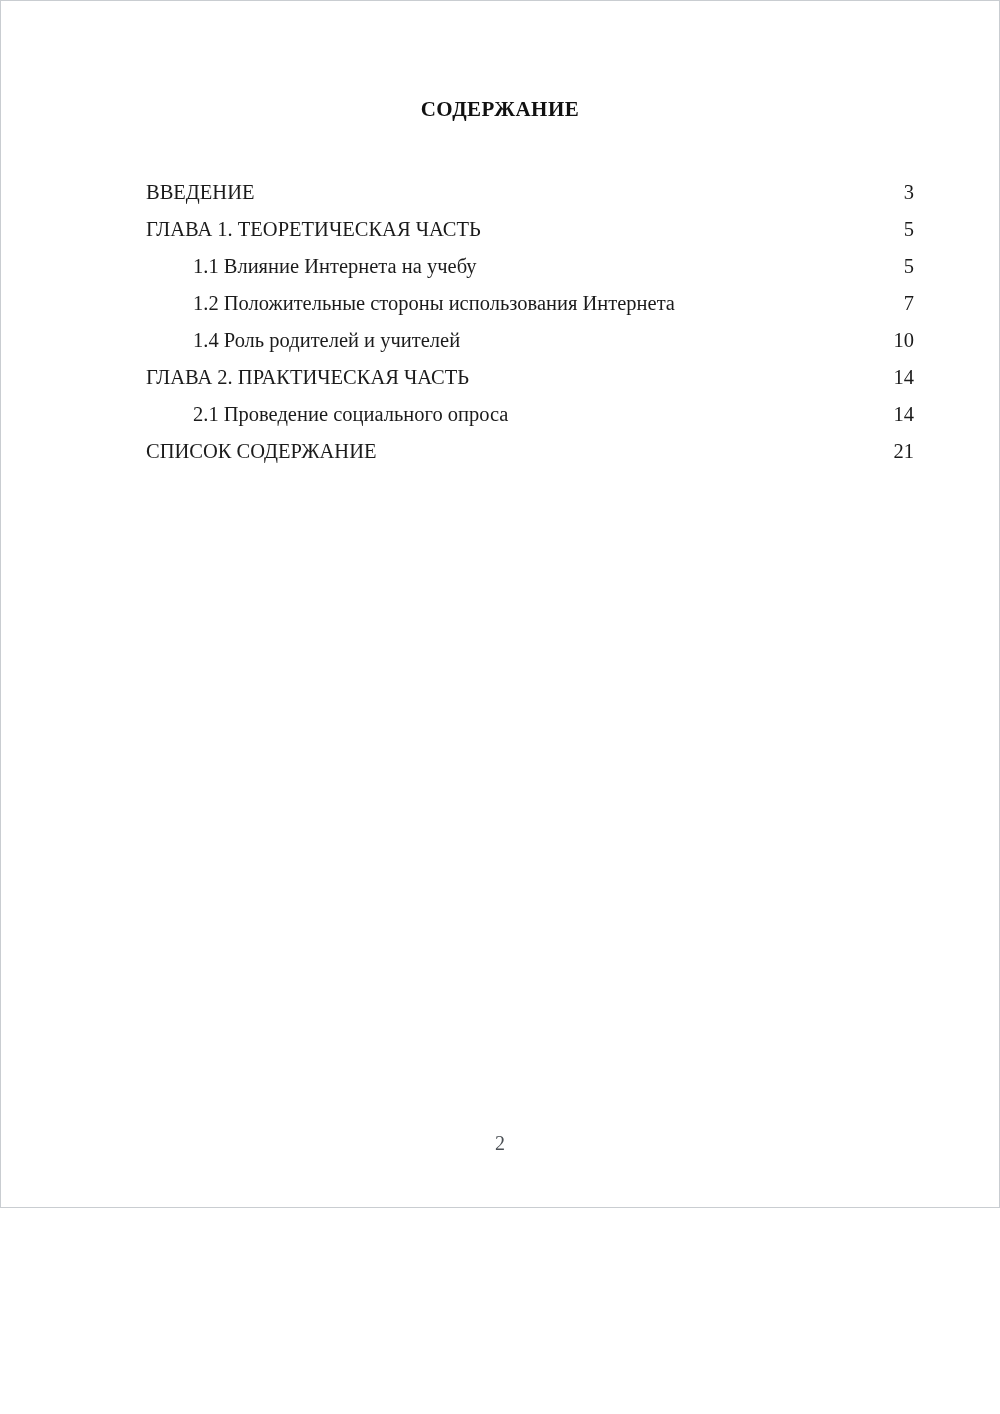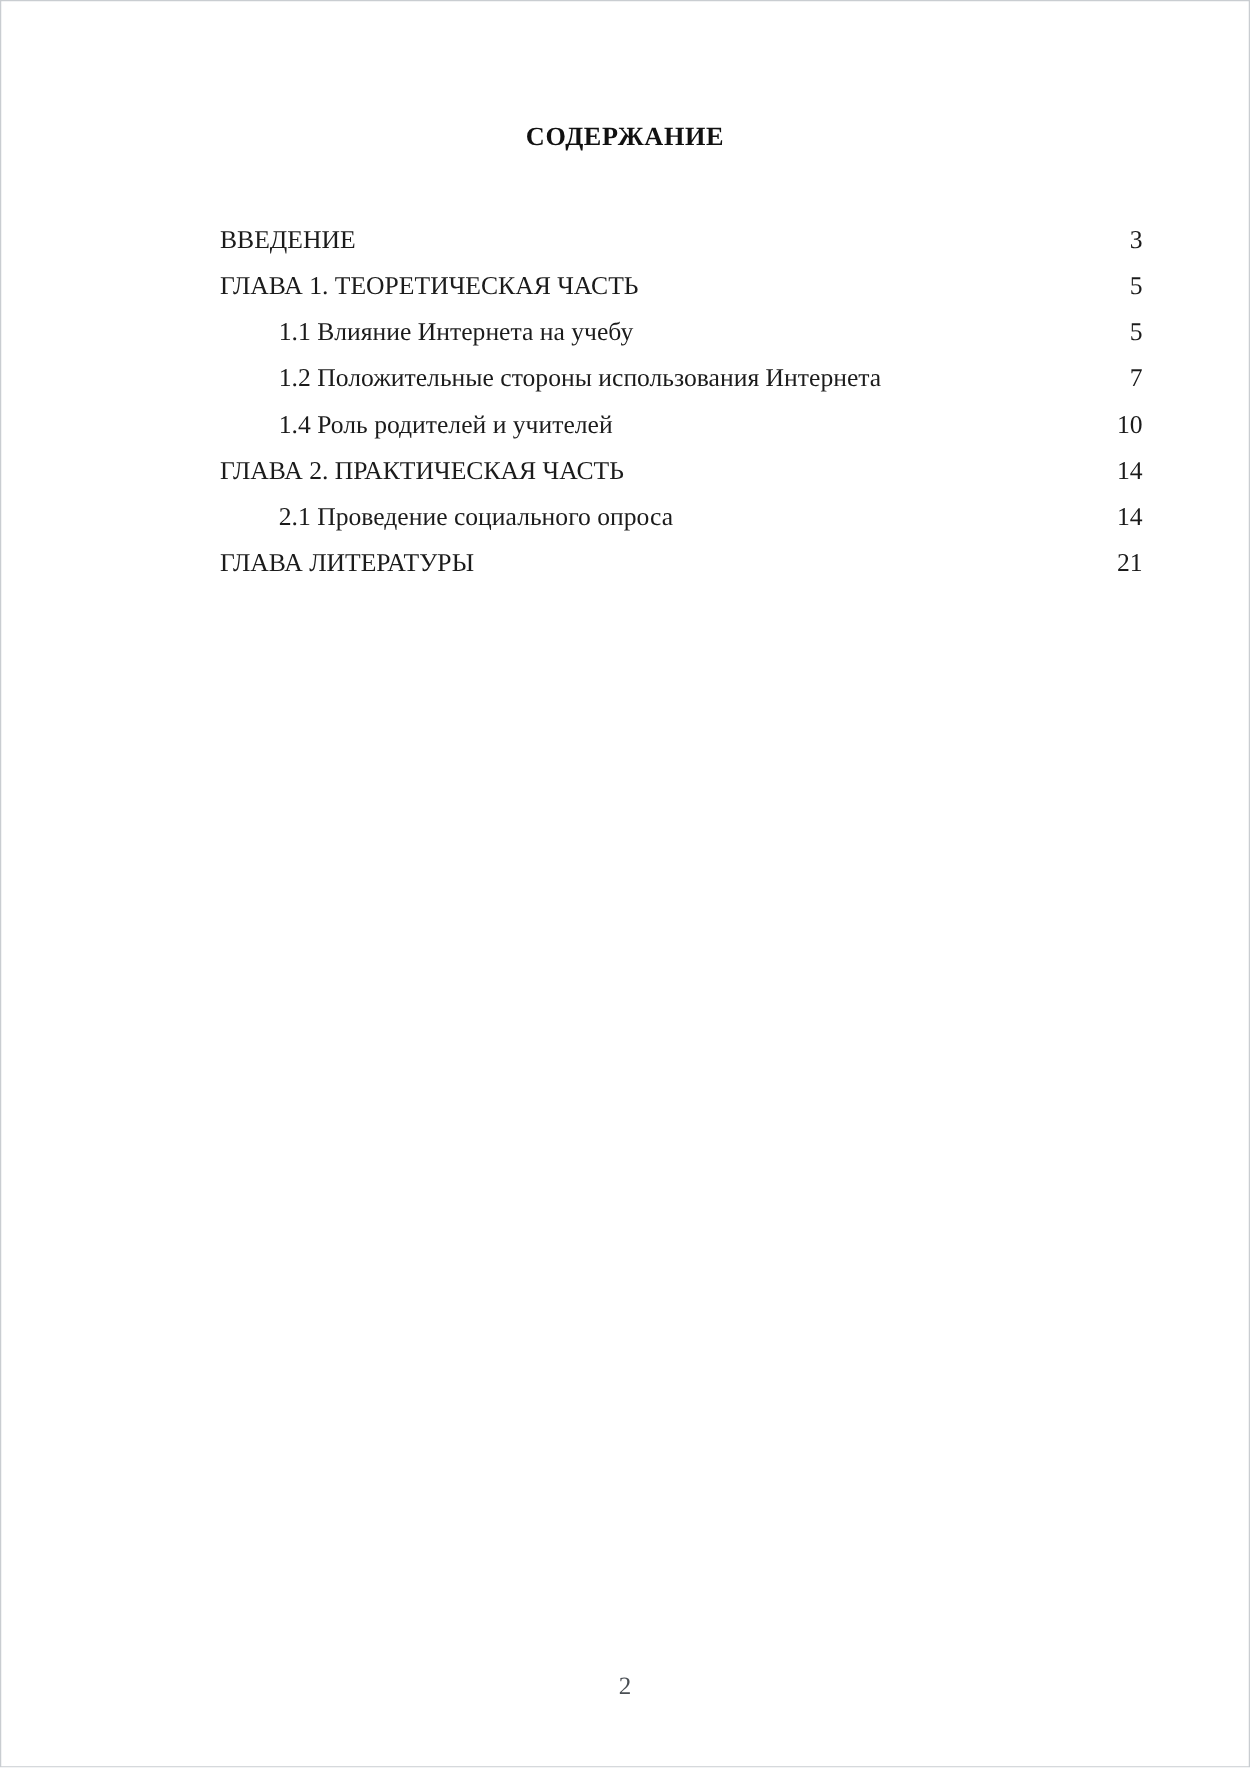--- a/index.html
+++ b/index.html
@@ -3,21 +3,21 @@
 <meta charset="utf-8">
 <style>
   html, body {
     margin: 0;
     padding: 0;
     background: #ffffff;
   }
   .page {
     position: relative;
     width: 1000px;
-    height: 1414px;
+    height: 1208px;
     box-sizing: border-box;
     background: #ffffff;
     border: 1px solid #c9cdd1;
     font-family: "Liberation Serif", "DejaVu Serif", serif;
     color: #1b1b1b;
     overflow: hidden;
   }
   .doc-title {
     margin-top: 96px;
     text-align: center;
@@ -33,21 +33,20 @@
     display: flex;
     justify-content: space-between;
     align-items: baseline;
     font-size: 20.5px;
     line-height: 37px;
     white-space: nowrap;
   }
   .toc-row .label {
     flex: 1 1 auto;
     overflow: hidden;
-    margin-left: 30px;
   }
   .toc-row.sub .label {
     padding-left: 47px;
   }
   .toc-row .pagenum {
     flex: 0 0 auto;
     padding-left: 20px;
     text-align: right;
   }
   .footer-pagenum {
@@ -101,21 +100,21 @@
     </div>
 
     <div class="toc-row sub">
       <span class="label">2.1 Проведение социального опроса</span>
       <span class="pagenum">14</span>
     </div>
 
 
 
     <div class="toc-row">
-      <span class="label">ГЛАВА ЛИТЕРАТУРЫ</span>
+      <span class="label">СПИСОК СОДЕРЖАНИЕ</span>
       <span class="pagenum">21</span>
     </div>
 
   </div>
 
   <div class="footer-pagenum">2</div>
 
 </div>
 
 </body></html>

